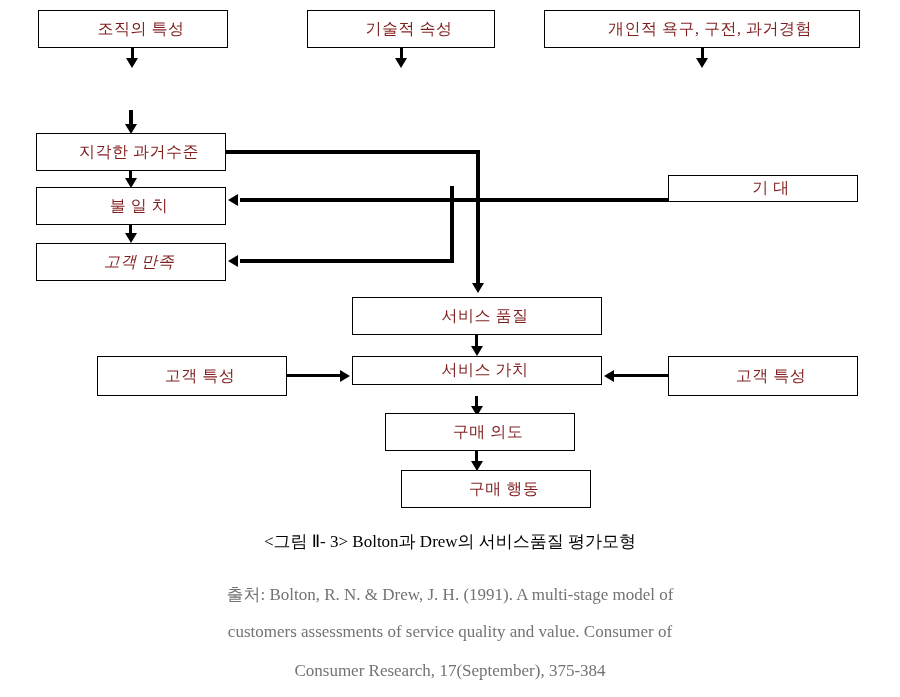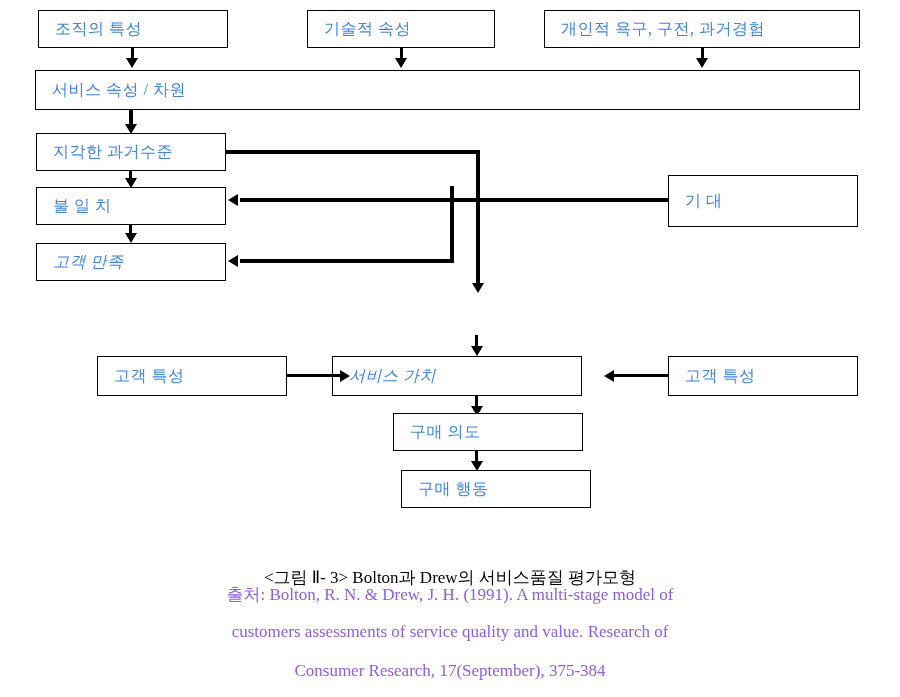--- a/index.html
+++ b/index.html
@@ -15,23 +15,23 @@
     font-family: "Liberation Serif", serif;
     overflow: hidden;
   }
   .node {
     position: absolute;
     box-sizing: border-box;
     border: 1px solid #000000;
     background: #ffffff;
     display: flex;
     align-items: center;
-    justify-content: flex-start;
+    justify-content: center;
     font-size: 16px;
-    color: #3b82f6;
+    color: #7f1d1d;
     letter-spacing: 0.5px;
     white-space: nowrap;
     padding-left: 16px;
   }
   .line {
     position: absolute;
     background: #000000;
   }
   .arrowhead {
     position: absolute;
@@ -59,21 +59,21 @@
     text-align: center;
     font-size: 17px;
     color: #000000;
     font-family: "Liberation Serif", serif;
   }
   .src-line {
     position: absolute;
     width: 900px;
     text-align: center;
     font-size: 17px;
-    color: #8b5cf6;
+    color: #737373;
   }
 </style>
 </head>
 <body>
 
 <div id="page">
 
   <div class="node" style="left:38px; top:10px; width:190px; height:38px;">
     <span>조직의 특성</span>
   </div>
@@ -88,23 +88,20 @@
 
   <div class="line" style="left:131px; top:48px; width:3px; height:12px;"></div>
   <div class="arrowhead arrow-down" style="left:126px; top:58px;"></div>
 
   <div class="line" style="left:400px; top:48px; width:3px; height:12px;"></div>
   <div class="arrowhead arrow-down" style="left:395px; top:58px;"></div>
 
   <div class="line" style="left:701px; top:48px; width:3px; height:12px;"></div>
   <div class="arrowhead arrow-down" style="left:696px; top:58px;"></div>
 
-  <div class="node" style="left:35px; top:70px; width:825px; height:40px;">
-    <span>서비스 속성 / 차원</span>
-  </div>
 
   <div class="line" style="left:129px; top:110px; width:4px; height:17px;"></div>
   <div class="arrowhead arrow-down" style="left:125px; top:124px;"></div>
 
   <div class="node" style="left:36px; top:133px; width:190px; height:38px;">
     <span>지각한 과거수준</span>
   </div>
 
   <div class="node" style="left:36px; top:187px; width:190px; height:38px;">
     <span>불  일  치</span>
@@ -113,84 +110,87 @@
   <div class="node" style="left:36px; top:243px; width:190px; height:38px;font-style:italic;">
     <span>고객  만족</span>
   </div>
 
   <div class="line" style="left:129px; top:171px; width:3px; height:10px;"></div>
   <div class="arrowhead arrow-down" style="left:125px; top:178px;"></div>
 
   <div class="line" style="left:129px; top:225px; width:3px; height:12px;"></div>
   <div class="arrowhead arrow-down" style="left:125px; top:233px;"></div>
 
-  <div class="node" style="left:668px; top:175px; width:190px; height:52px;">
+  <div class="node" style="left:668px; top:175px; width:190px; height:27px;">
     <span>기      대</span>
   </div>
 
   <div class="line" style="left:240px; top:198px; width:428px; height:4px;"></div>
   <div class="arrowhead arrow-left" style="left:228px; top:194px;"></div>
 
   <div class="line" style="left:226px; top:150px; width:254px; height:4px;"></div>
   <div class="line" style="left:476px; top:150px; width:4px; height:137px;"></div>
   <div class="arrowhead arrow-down" style="left:472px; top:283px;"></div>
 
   <div class="line" style="left:450px; top:186px; width:4px; height:76px;"></div>
   <div class="line" style="left:240px; top:259px; width:214px; height:4px;"></div>
   <div class="arrowhead arrow-left" style="left:228px; top:255px;"></div>
 
+  <div class="node" style="left:352px; top:297px; width:250px; height:38px;">
+    <span>서비스 품질</span>
+  </div>
 
   <div class="line" style="left:475px; top:335px; width:3px; height:14px;"></div>
   <div class="arrowhead arrow-down" style="left:471px; top:346px;"></div>
 
   <div class="node" style="left:97px; top:356px; width:190px; height:40px;">
     <span>고객  특성</span>
   </div>
 
-  <div class="node" style="left:332px; top:356px; width:250px; height:40px;font-style:italic;">
+  <div class="node" style="left:352px; top:356px; width:250px; height:29px;">
     <span>서비스 가치</span>
   </div>
 
   <div class="node" style="left:668px; top:356px; width:190px; height:40px;">
     <span>고객  특성</span>
   </div>
 
   <div class="line" style="left:287px; top:374px; width:53px; height:3px;"></div>
   <div class="arrowhead arrow-right" style="left:340px; top:370px;"></div>
 
   <div class="line" style="left:614px; top:374px; width:54px; height:3px;"></div>
   <div class="arrowhead arrow-left" style="left:604px; top:370px;"></div>
 
   <div class="line" style="left:475px; top:396px; width:3px; height:14px;"></div>
   <div class="arrowhead arrow-down" style="left:471px; top:406px;"></div>
 
-  <div class="node" style="left:385px; top:413px; width:190px; height:38px;margin-left:8px;">
+  <div class="node" style="left:385px; top:413px; width:190px; height:38px;">
     <span>구매  의도</span>
   </div>
 
   <div class="line" style="left:475px; top:451px; width:3px; height:14px;"></div>
   <div class="arrowhead arrow-down" style="left:471px; top:461px;"></div>
 
   <div class="node" style="left:385px; top:470px; width:190px; height:38px;margin-left:16px;">
     <span>구매  행동</span>
   </div>
 
-  <div class="caption" style="top:566px;">
+  <div class="caption" style="top:530px;">
     <span>&lt;그림 Ⅱ- 3&gt;</span>
     <span>Bolton과 Drew의 서비스품질 평가모형</span>
   </div>
 
   <div class="src-line" style="top:583px;">
     <span>출처:</span>
     <span>Bolton,  R.  N.  &amp;  Drew,  J.  H.  (1991).  A  multi-stage model of</span>
   </div>
 
   <div class="src-line" style="top:622px;">
     <span>customers assessments of service quality and value.</span>
-    <span class="ital">Research of</span>
+    <span class="ital">Consumer of</span>
   </div>
 
   <div class="src-line" style="top:661px;">
     <span class="ital">Consumer Research,</span>
     <span>17(September), 375-384</span>
   </div>
 
 </div>
 
 </body></html>

